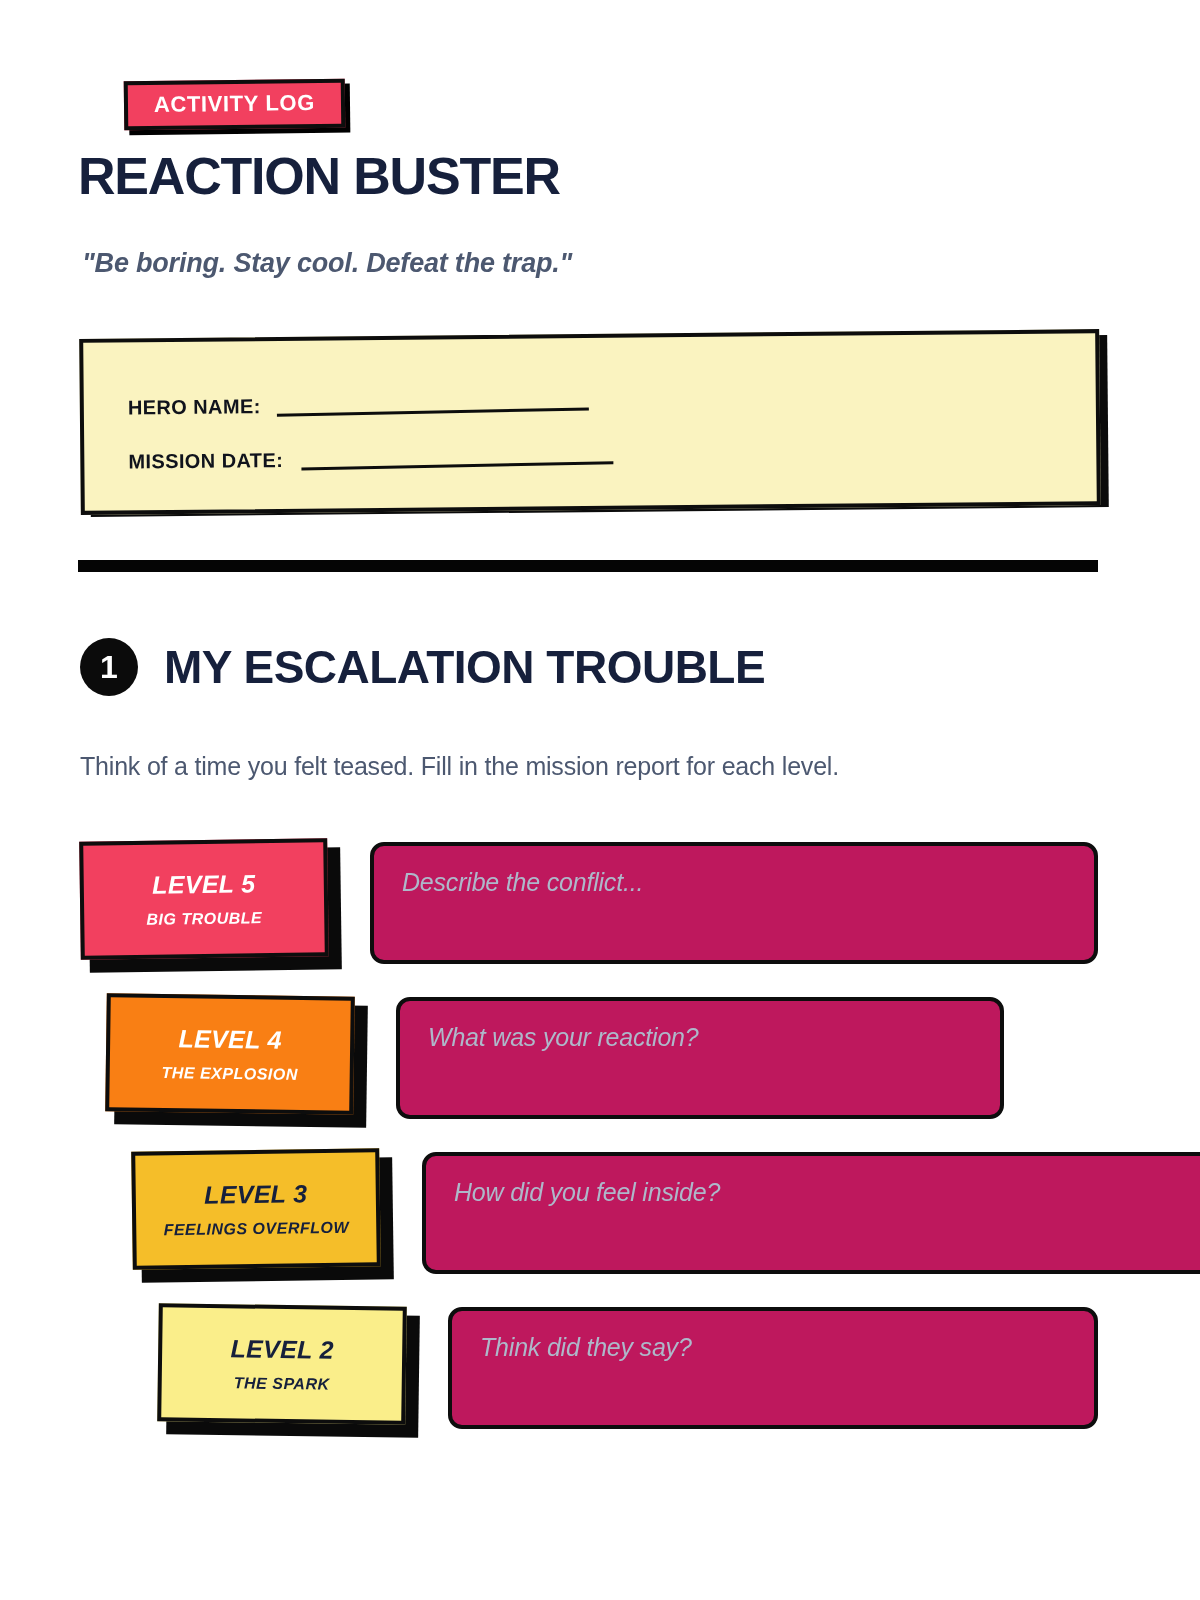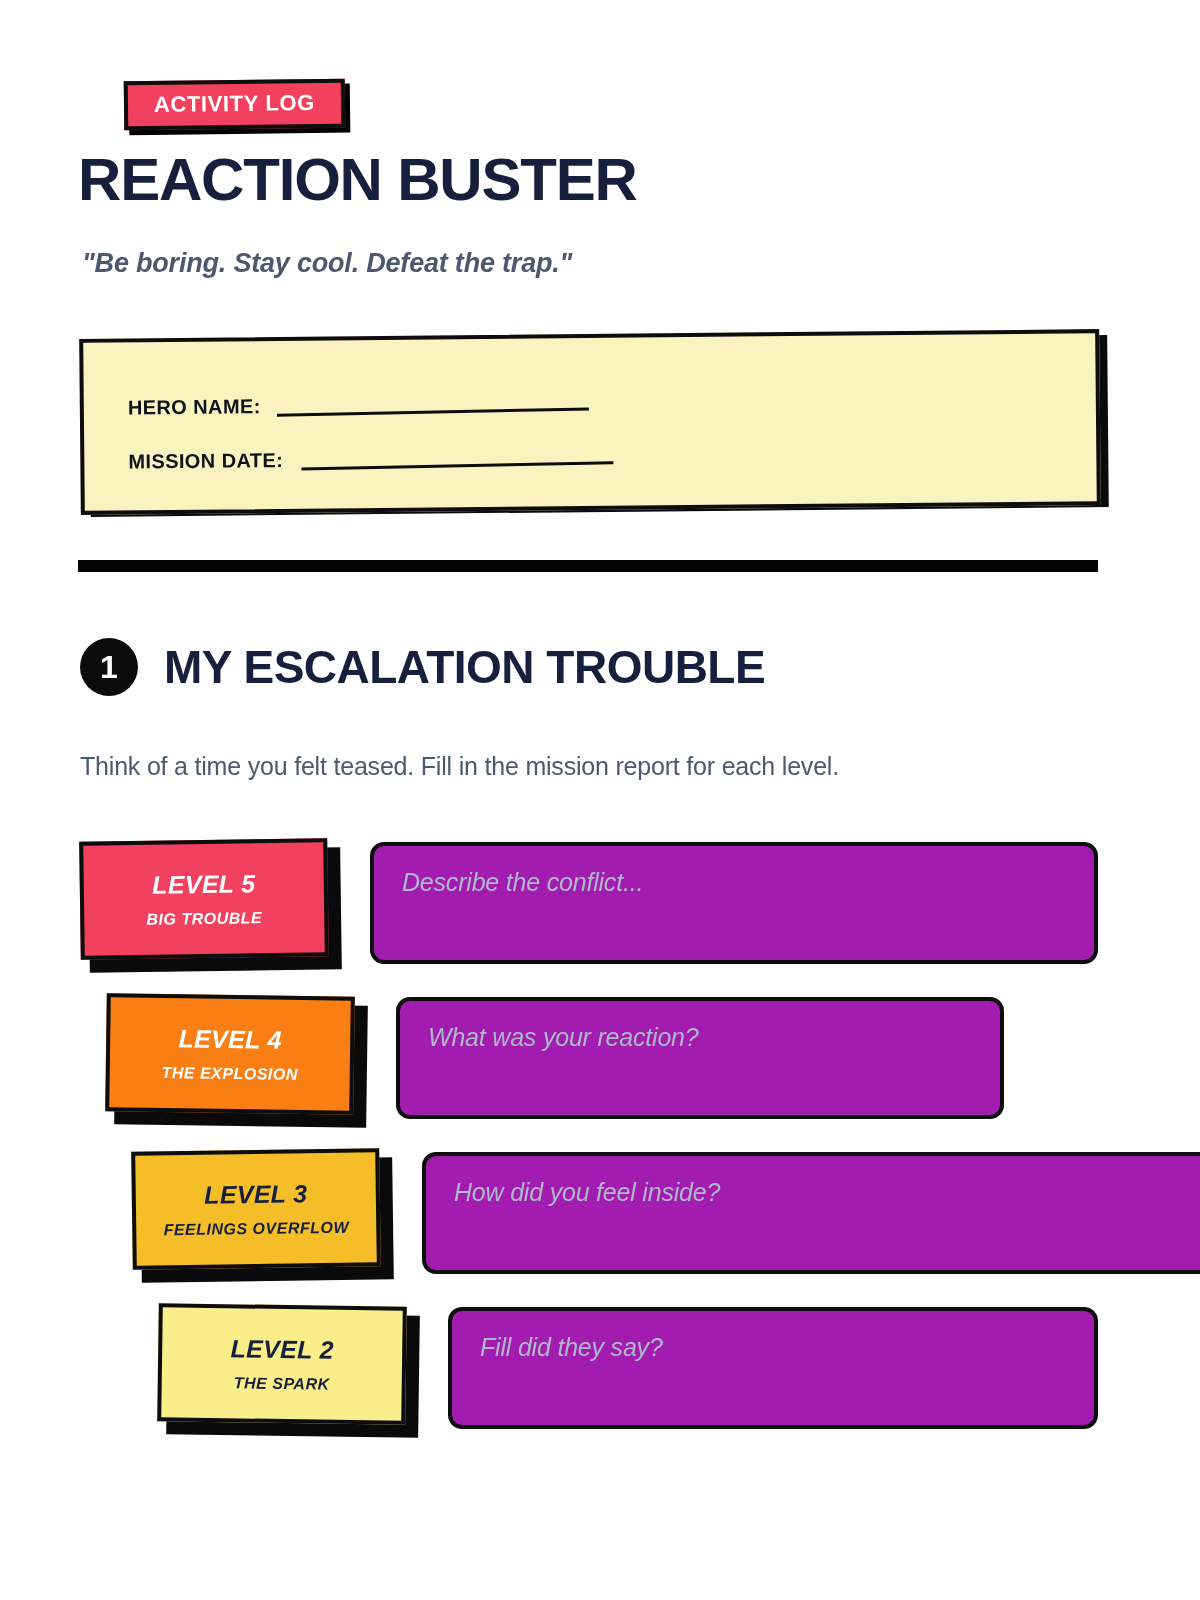--- a/index.html
+++ b/index.html
@@ -40,21 +40,21 @@
     transform: rotate(-0.7deg);
     box-shadow: 5px 5px 0 #000000;
     line-height: 1;
     font-family: "Liberation Sans", sans-serif;
   }
 
   .main-title {
     position: absolute;
     left: 78px;
     top: 150px;
-    font-size: 60px;
+    font-size: 52px;
     font-weight: 900;
     color: #16203c;
     letter-spacing: -1.2px;
     line-height: 1;
     margin: 0;
     font-family: "Liberation Sans", sans-serif;
   }
 
   .tagline {
     position: absolute;
@@ -203,21 +203,21 @@
   .level-sub {
     font-size: 16px;
     font-weight: 900;
     letter-spacing: 0.5px;
     line-height: 1;
   }
 
   .answer-box {
     position: absolute;
     height: 122px;
-    background: #a21caf;
+    background: #be185d;
     border: 4px solid #0d0d0d;
     border-radius: 14px;
     box-sizing: border-box;
     display: flex;
     align-items: flex-start;
   }
   .answer-placeholder {
     font-size: 25px;
     color: #AEB8CA;
     padding: 22px 0 0 28px;
@@ -292,18 +292,18 @@
           <div class="answer-placeholder">How did you feel inside?</div>
         </div>
       </div>
       <div class="ladder-row">
         <div class="tile-shadow" style="left: 167px; top: 9px; transform: rotate(0.8deg);"></div>
         <div class="level-tile" style="left: 158px; top: 0px; background: rgb(250, 238, 138); color: rgb(22, 32, 60); transform: rotate(0.8deg);">
           <div class="level-name">LEVEL 2</div>
           <div class="level-sub">THE SPARK</div>
         </div>
         <div class="answer-box" style="left: 448px; top: 2px; width: 650px;">
-          <div class="answer-placeholder">Fill did they say?</div>
+          <div class="answer-placeholder">Think did they say?</div>
         </div>
       </div>
     </div>
 
 </div>
 
 </body></html>

